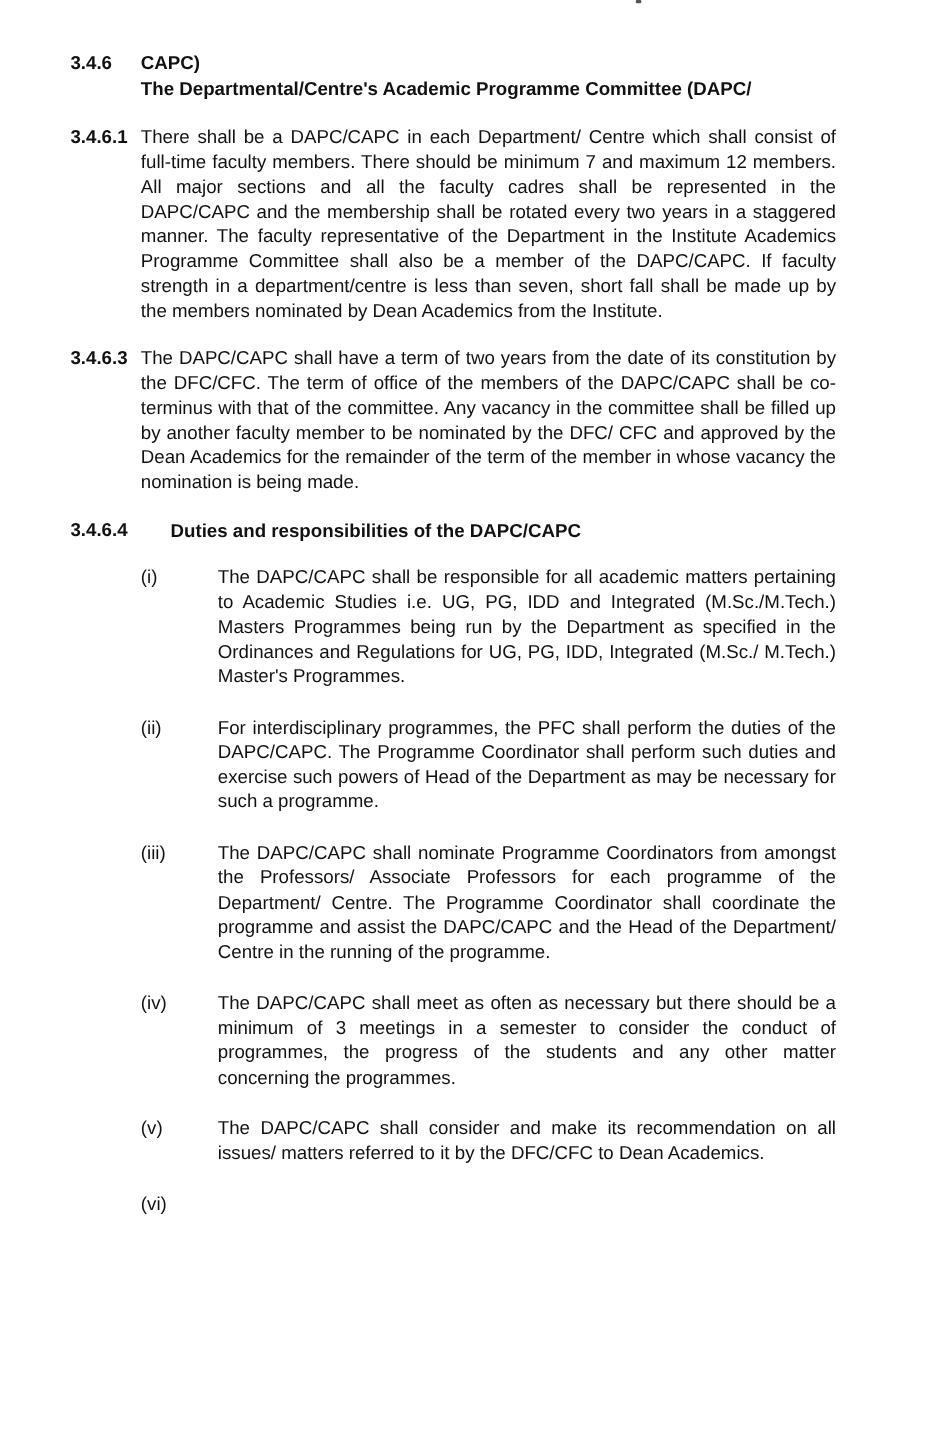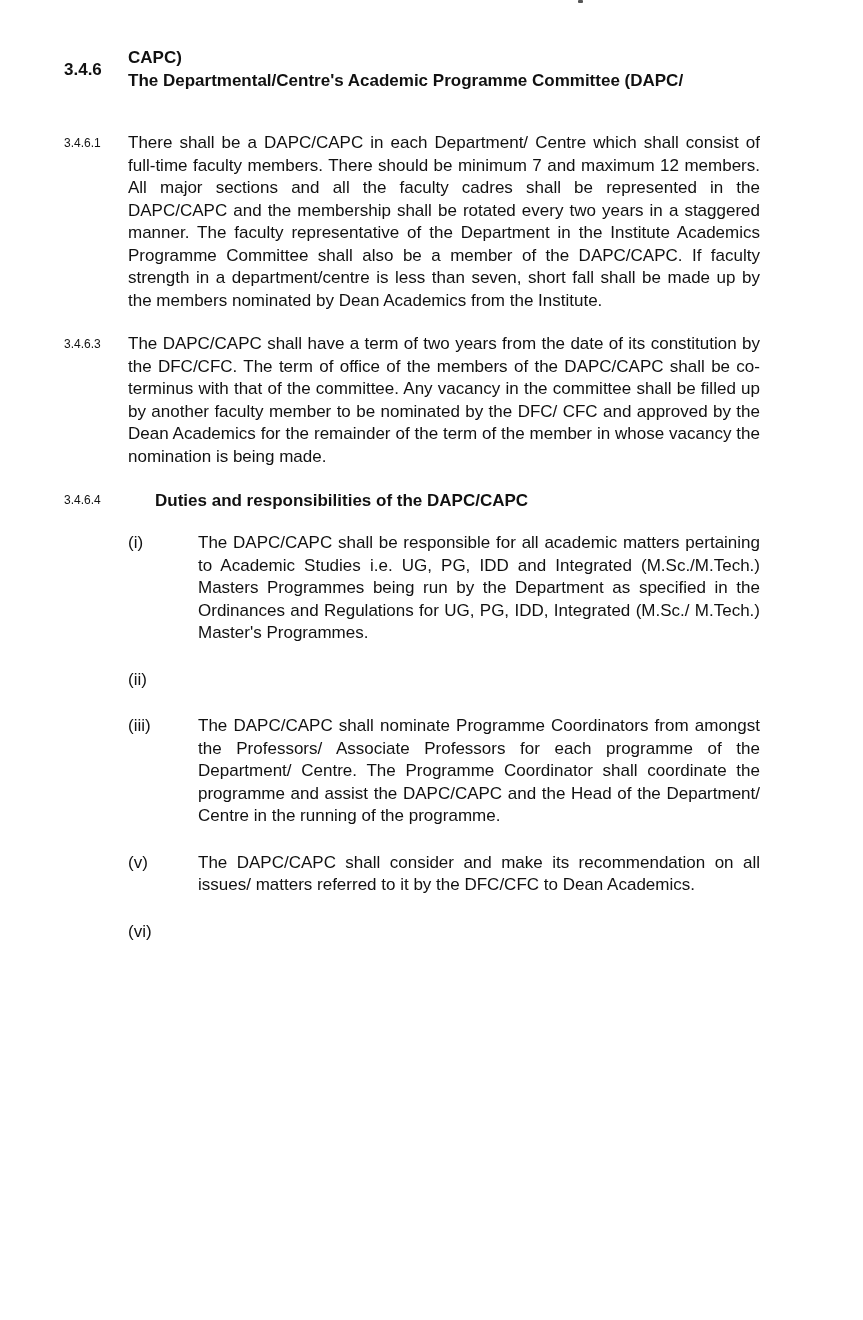--- a/index.html
+++ b/index.html
@@ -27,31 +27,30 @@
     background: #555;
     border-radius: 1px;
   }
   .row {
     display: flex;
     align-items: flex-start;
   }
   .num-col {
     width: 64px;
     flex-shrink: 0;
-    font-weight: normal;
-    font-size: 12px;
+    font-weight: bold;
+    font-size: 17px;
     line-height: 22.5px;
   }
   .text-col {
     width: 632px;
     flex-shrink: 0;
   }
   .heading-block {
-    margin-bottom: 40px;
-    align-items: center;
+    margin-bottom: 22px;
   }
   .heading-block .num-col,
   .heading-text {
     font-weight: bold;
     font-size: 17px;
     line-height: 23px;
   }
   .clause {
     margin-bottom: 21px;
   }
@@ -125,27 +124,32 @@
 
   <div class="items">
 
     <div class="item">
       <div class="item-marker">(i)</div>
       <div class="item-text">The DAPC/CAPC shall be responsible for all academic matters pertaining to Academic Studies i.e. UG, PG, IDD and Integrated (M.Sc./M.Tech.) Masters Programmes being run by the Department as specified in the Ordinances and Regulations for UG, PG, IDD, Integrated  (M.Sc./ M.Tech.) Master's Programmes.</div>
     </div>
 
     <div class="item">
       <div class="item-marker">(ii)</div>
+      <div class="item-text">For interdisciplinary programmes, the PFC shall perform the duties of the DAPC/CAPC. The Programme Coordinator shall perform such duties and exercise such powers of Head of the Department as may be necessary for such a programme.</div>
     </div>
 
     <div class="item">
       <div class="item-marker">(iii)</div>
       <div class="item-text">The DAPC/CAPC shall nominate Programme Coordinators from amongst the Professors/ Associate Professors for each programme of the Department/ Centre. The Programme Coordinator shall coordinate the programme and assist the DAPC/CAPC and the Head of the Department/ Centre in the running of the programme.</div>
     </div>
 
+    <div class="item">
+      <div class="item-marker">(iv)</div>
+      <div class="item-text">The DAPC/CAPC shall meet as often as necessary but there should be a minimum of 3 meetings in a semester to consider the conduct of programmes, the progress of the students and any other matter concerning the programmes.</div>
+    </div>
 
     <div class="item">
       <div class="item-marker">(v)</div>
       <div class="item-text">The DAPC/CAPC shall consider and make its recommendation on all issues/ matters referred to it by the DFC/CFC to Dean Academics.</div>
     </div>
 
     <div class="item">
       <div class="item-marker">(vi)</div>
     </div>
 

